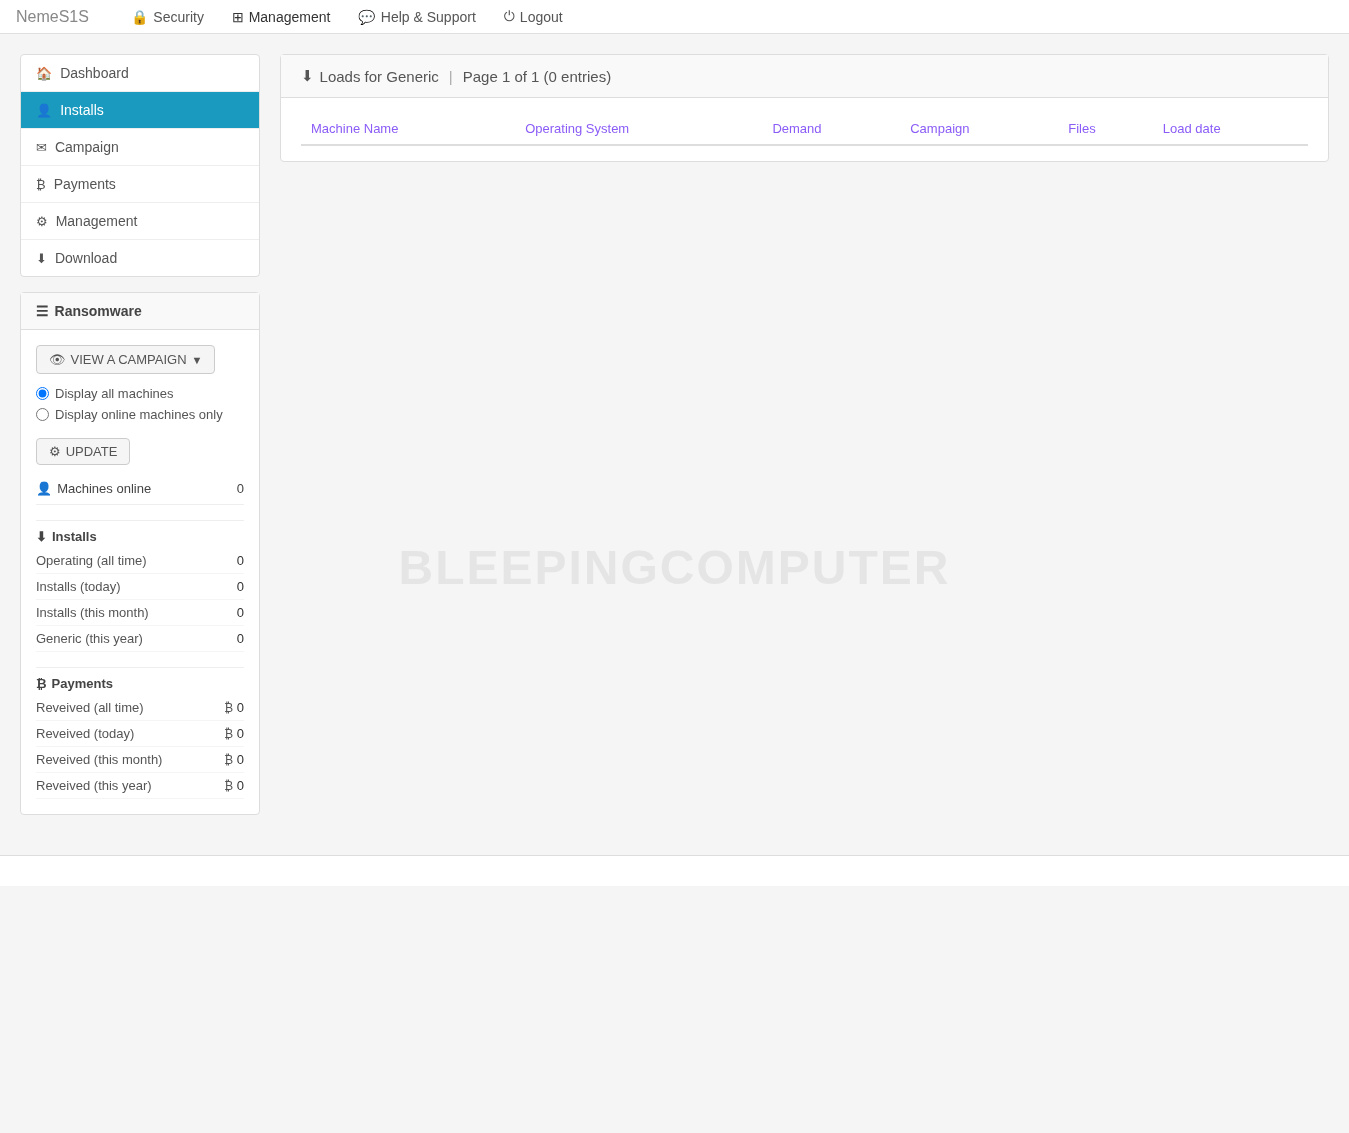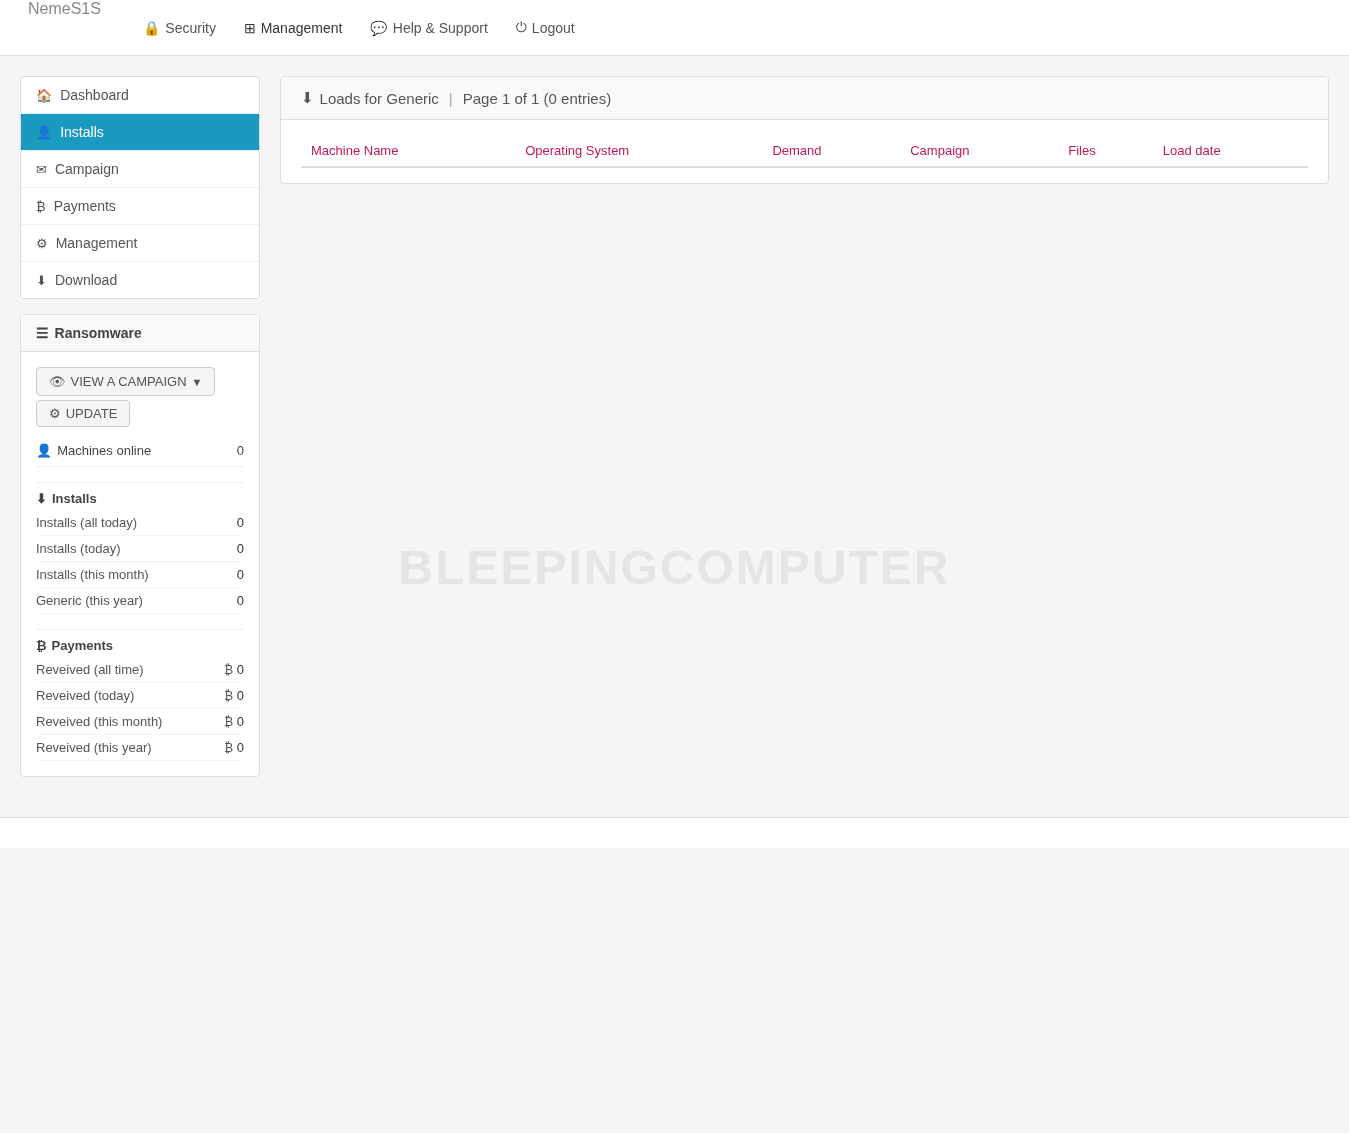--- a/index.html
+++ b/index.html
@@ -3,22 +3,23 @@
   <meta charset="utf-8">
   <style>
     * { box-sizing: border-box; margin: 0; padding: 0; }
     body { font-family: "Helvetica Neue", Helvetica, Arial, sans-serif; font-size: 14px; color: #333; background: #f5f5f5; }
 
     
     .navbar {
       background: #fff;
       border-bottom: 1px solid #e0e0e0;
       display: flex;
-      padding: 0 28px;
-      height: 56px;
+      align-items: center;
+      padding: 0 16px;
+      height: 34px;
     }
     .navbar-brand {
       font-size: 16px;
       color: #888;
       margin-right: 30px;
       text-decoration: none;
     }
     .nav-links {
       display: flex;
       align-items: center;
@@ -207,21 +208,21 @@
       width: 100%;
       border-collapse: collapse;
     }
     thead tr {
       border-bottom: 2px solid #ddd;
     }
     th {
       padding: 8px 10px;
       text-align: left;
       font-size: 13px;
-      color: #be185d;
+      color: #8b5cf6;
       font-weight: normal;
     }
 
     
     .watermark {
       position: fixed;
       top: 50%;
       left: 50%;
       transform: translate(-50%, -50%);
       font-size: 48px;
@@ -303,20 +304,30 @@
         <span>☰</span>
         <span>Ransomware</span>
       </div>
       <div class="info-panel-body">
         <button class="btn">
           <span>👁</span>
           <span>VIEW A CAMPAIGN</span>
           <span class="btn-dropdown">▼</span>
         </button>
 
+        <div class="radio-group">
+          <label class="radio-item">
+            <input type="radio" name="display" checked="" style="">
+            <span>Display all machines</span>
+          </label>
+          <label class="radio-item">
+            <input type="radio" name="display" style="">
+            <span>Display online machines only</span>
+          </label>
+        </div>
 
         <button class="update-btn">
           <span>⚙</span>
           <span>UPDATE</span>
         </button>
 
         
         <div class="machines-online-row">
           <div class="machines-online-left">
             <span>👤</span>
@@ -325,21 +336,21 @@
           <span>0</span>
         </div>
 
         
         <div class="stats-section">
           <div class="stats-section-title">
             <span>⬇</span>
             <span>Installs</span>
           </div>
           <div class="stat-row">
-            <span>Installs (all today)</span>
+            <span>Operating (all time)</span>
             <span class="stat-value">0</span>
           </div>
           <div class="stat-row">
             <span>Installs (today)</span>
             <span class="stat-value">0</span>
           </div>
           <div class="stat-row">
             <span>Installs (this month)</span>
             <span class="stat-value">0</span>
           </div>

